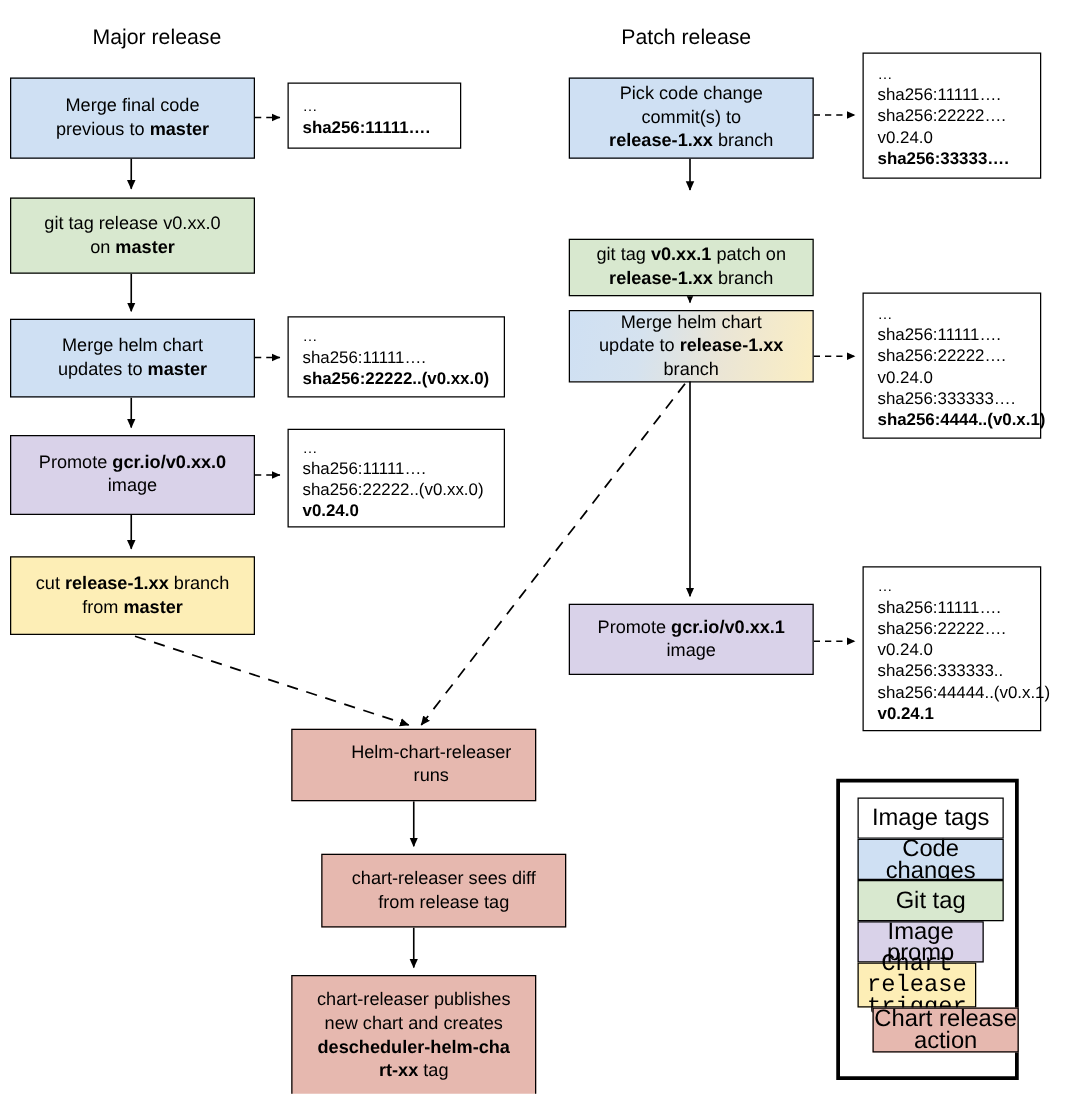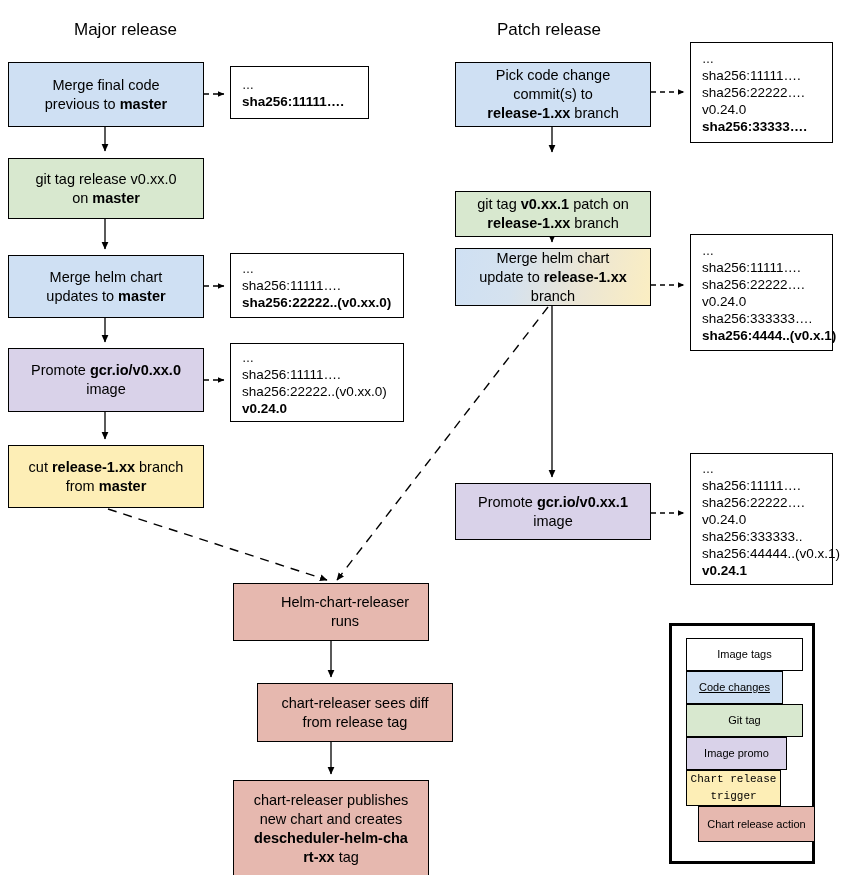--- a/index.html
+++ b/index.html
@@ -50,21 +50,21 @@
 
   
   #legend{
     position:absolute;box-sizing:border-box;
     border:3px solid #000000;background:#ffffff;
   }
   .leg-item{
     position:absolute;box-sizing:border-box;
     border:1.5px solid #000000;
     display:flex;align-items:center;justify-content:center;text-align:center;
-    font-size:11px;line-height:17px;
+    font-size:19px;line-height:17px;
   }
 </style>
 </head>
 <body>
 
 <div id="canvas">
 
   <svg class="edges" viewBox="0 0 853 875">
     <defs>
       <marker id="arr" markerWidth="9" markerHeight="9" refX="7" refY="4" orient="auto" markerUnits="userSpaceOnUse">
@@ -262,21 +262,21 @@
       <span>new chart and creates</span><br>
       <b>descheduler-helm-cha</b><br>
       <b>rt-xx</b><span> tag</span>
     </span>
   </div>
 
   <div id="legend" style="left:669px;top:623px;width:146px;height:241px;">
     <div class="leg-item c-white" style="left:14px;top:12px;width:117px;height:33px;position:absolute;">
       <span>Image tags</span>
     </div>
-    <div class="leg-item c-code" style="left:14px;top:45px;width:97px;height:33px;position:absolute;text-decoration:underline;">
+    <div class="leg-item c-code" style="left:14px;top:45px;width:117px;height:33px;position:absolute;">
       <span>Code changes</span>
     </div>
     <div class="leg-item c-git" style="left:14px;top:78px;width:117px;height:33px;position:absolute;">
       <span>Git tag</span>
     </div>
     <div class="leg-item c-promo" style="left:14px;top:111px;width:101px;height:33px;position:absolute;">
       <span>Image promo</span>
     </div>
     <div class="leg-item c-trigger" style="left:14px;top:144px;width:95px;height:36px;position:absolute;font-family:Liberation Mono, monospace;">
       <span>Chart release trigger</span>

